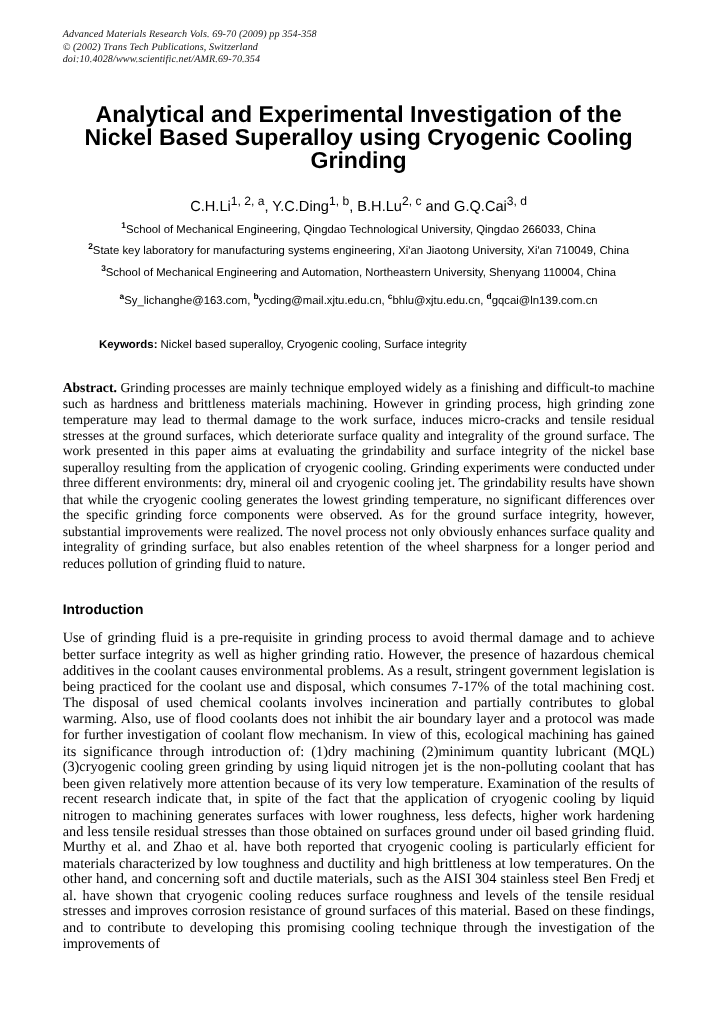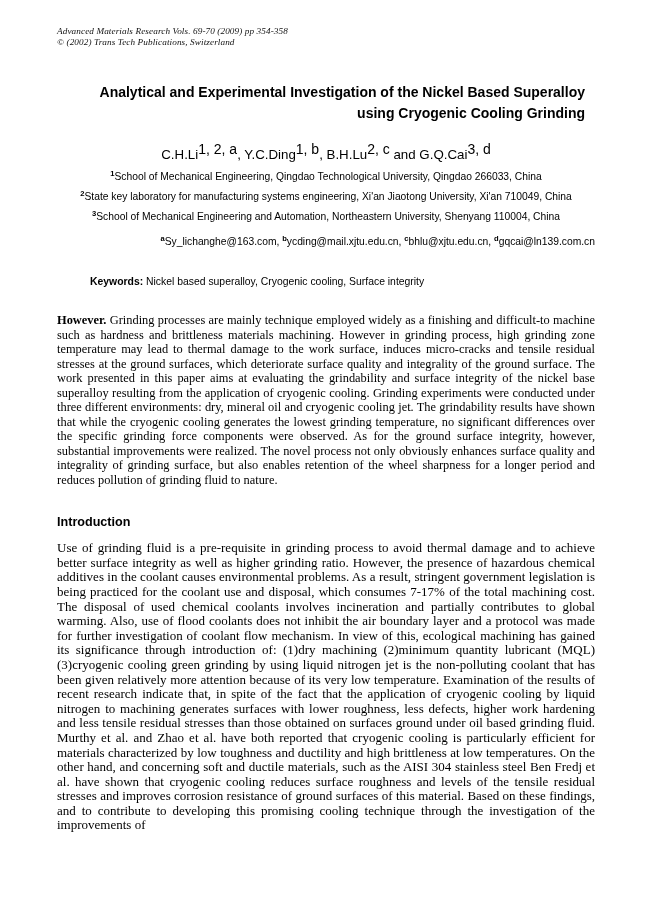--- a/index.html
+++ b/index.html
@@ -32,38 +32,38 @@
     color: #111;
     letter-spacing: 0.1px;
     margin-bottom: 34px;
   }
   .journal-header div { white-space: nowrap; }
 
   
   .paper-title {
     font-family: "Liberation Sans", "DejaVu Sans", sans-serif;
     font-weight: bold;
-    font-size: 14px;
+    font-size: 21px;
     line-height: 21px;
-    text-align: right;
+    text-align: center;
     margin: 0 10px 0 10px;
     color: #000;
   }
 
   
   .authors {
     font-family: "Liberation Sans", "DejaVu Sans", sans-serif;
     font-size: 13.3px;
     line-height: 17px;
     text-align: center;
     margin-top: 22px;
     color: #000;
   }
   .authors sup {
-    font-size: 14px;
+    font-size: 11px;
     vertical-align: super;
     line-height: 0;
   }
 
   
   .affiliations {
     font-family: "Liberation Sans", "DejaVu Sans", sans-serif;
     font-size: 10.3px;
     line-height: 15.6px;
     text-align: center;
@@ -77,21 +77,21 @@
   .affiliation sup, .emails sup {
     font-size: 7.6px;
     vertical-align: super;
     line-height: 0;
     font-weight: bold;
   }
   .emails {
     font-family: "Liberation Sans", "DejaVu Sans", sans-serif;
     font-size: 10.3px;
     line-height: 15px;
-    text-align: right;
+    text-align: center;
     margin-top: 10px;
     color: #000;
   }
 
   
   .keywords {
     font-family: "Liberation Sans", "DejaVu Sans", sans-serif;
     font-size: 10.4px;
     line-height: 14px;
     margin-top: 26px;
@@ -130,41 +130,42 @@
   }
 </style>
 </head>
 <body>
 
 <div class="page">
 
   <div class="journal-header">
     <div>Advanced Materials Research Vols. 69-70 (2009) pp 354-358</div>
     <div>© (2002) Trans Tech Publications, Switzerland</div>
+    <div>doi:10.4028/www.scientific.net/AMR.69-70.354</div>
   </div>
 
   <h1 class="paper-title">Analytical and Experimental Investigation of the Nickel Based Superalloy using Cryogenic Cooling Grinding</h1>
 
   <div class="authors"><span>C.H.Li</span><sup>1, 2, a</sup><span>, </span><span>Y.C.Ding</span><sup>1, b</sup><span>, </span><span>B.H.Lu</span><sup>2, c</sup><span> and </span><span>G.Q.Cai</span><sup>3, d</sup></div>
 
   <div class="affiliations">
       <div class="affiliation"><sup>1</sup><span>School of Mechanical Engineering, Qingdao Technological University, Qingdao 266033, China</span></div>
       <div class="affiliation"><sup>2</sup><span>State key laboratory for manufacturing systems engineering, Xi'an Jiaotong University, Xi'an 710049, China</span></div>
       <div class="affiliation"><sup>3</sup><span>School of Mechanical Engineering and Automation, Northeastern University, Shenyang 110004, China</span></div>
     </div>
 
   <div class="emails"><sup>a</sup><span>Sy_lichanghe@163.com</span><span>, </span><sup>b</sup><span>ycding@mail.xjtu.edu.cn</span><span>, </span><sup>c</sup><span>bhlu@xjtu.edu.cn</span><span>, </span><sup>d</sup><span>gqcai@ln139.com.cn</span></div>
 
   <div class="keywords">
     <span class="kw-label">Keywords:</span>
     <span>Nickel based superalloy, Cryogenic cooling, Surface integrity</span>
   </div>
 
   <div class="abstract">
-    <span class="ab-label">However.</span>
+    <span class="ab-label">Abstract.</span>
     <span>Grinding processes are mainly technique employed widely as a finishing and difficult-to machine such as hardness and brittleness materials machining.  However in grinding process, high grinding zone temperature may lead to thermal damage to the work surface, induces micro-cracks and tensile residual stresses at the ground surfaces, which deteriorate surface quality and integrality of the ground surface. The work presented in this paper aims at evaluating the grindability and surface integrity of the nickel base superalloy resulting from the application of cryogenic cooling. Grinding experiments were conducted under three different environments: dry, mineral oil and cryogenic cooling jet. The grindability results have shown that while the cryogenic cooling generates the lowest grinding temperature, no significant differences over the specific grinding force components were observed. As for the ground surface integrity, however, substantial improvements were realized. The novel process not only obviously enhances surface quality and integrality of grinding surface, but also enables retention of the wheel sharpness for a longer period and reduces pollution of grinding fluid to nature.</span>
   </div>
 
   <div class="section-heading">Introduction</div>
 
   <div class="body-paragraph">Use of grinding fluid is a pre-requisite in grinding process to avoid thermal damage and to achieve better surface integrity as well as higher grinding ratio. However, the presence of hazardous chemical additives in the coolant causes environmental problems. As a result, stringent government legislation is being practiced for the coolant use and disposal, which consumes 7-17% of the total machining cost. The disposal of used chemical coolants involves incineration and partially contributes to global warming. Also, use of flood coolants does not inhibit the air boundary layer and a protocol was made for further investigation of coolant flow mechanism. In view of this, ecological machining has gained its significance through introduction of: (1)dry machining (2)minimum quantity lubricant (MQL) (3)cryogenic cooling green grinding by using liquid nitrogen jet is the non-polluting coolant that has been given relatively more attention because of its very low temperature. Examination of the results of recent research indicate that, in spite of the fact that the application of cryogenic cooling by liquid nitrogen to machining generates surfaces with lower roughness, less defects, higher work hardening and less tensile residual stresses than those obtained on surfaces ground under oil based grinding fluid. Murthy et al. and Zhao et al. have both reported that cryogenic cooling is particularly efficient for materials characterized by low toughness and ductility and high brittleness at low temperatures. On the other hand, and concerning soft and ductile materials, such as the AISI 304 stainless steel Ben Fredj et al. have shown that cryogenic cooling reduces surface roughness and levels of the tensile residual stresses and improves corrosion resistance of ground surfaces of this material. Based on these findings, and to contribute to developing this promising cooling technique through the investigation of the improvements of</div>
 
 </div>
 
 </body></html>

